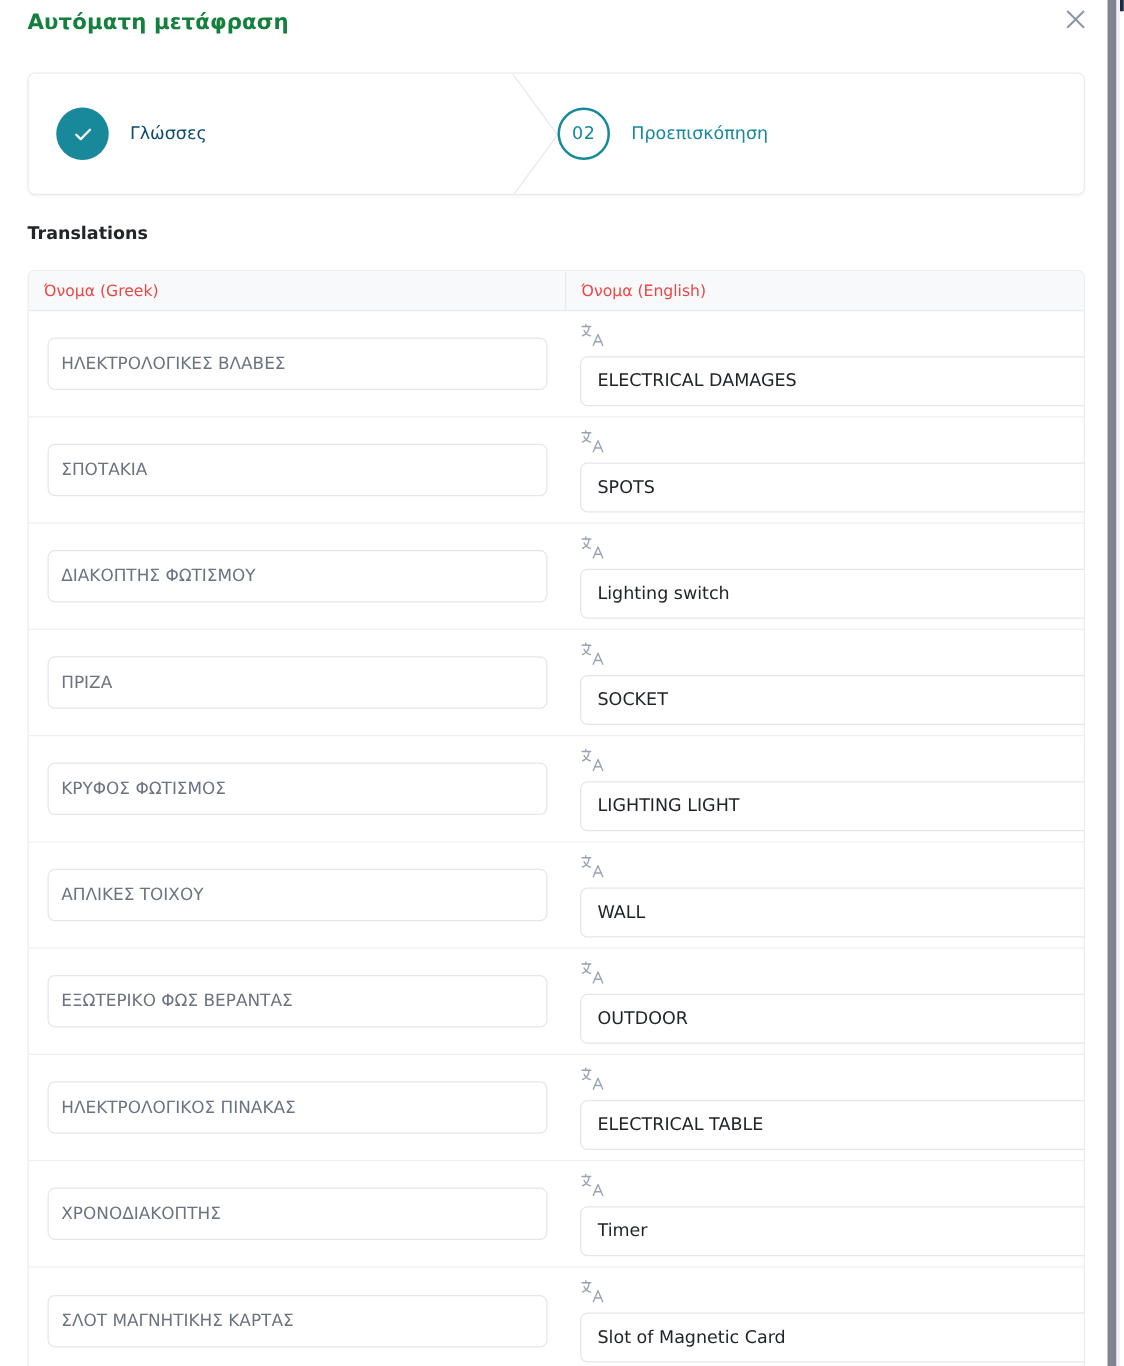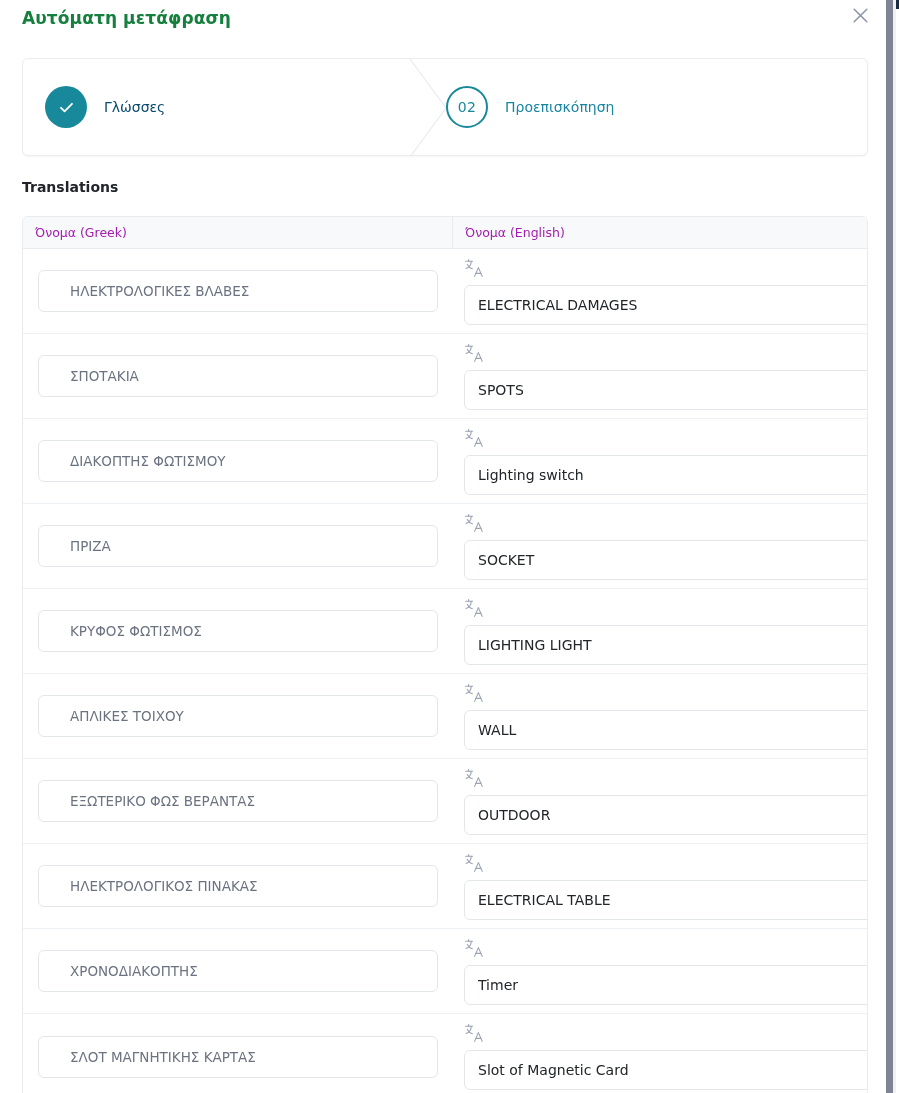--- a/index.html
+++ b/index.html
@@ -163,21 +163,21 @@
   }
 
   #table-head {
     display: flex;
     height: 32px;
     background: #f8f9fb;
     border-bottom: 1px solid #e9ecef;
   }
   .th {
     font-size: 12.5px;
-    color: #a21caf;
+    color: #ef4444;
     display: flex;
     align-items: center;
     padding-left: 12px;
   }
   #th-greek   { width: 430px; border-right: 1px solid #e9ecef; }
   #th-english { flex: 1; }
 
   .row {
     display: flex;
     height: 85px;
@@ -196,21 +196,21 @@
     position: relative;
     padding: 0 22px 0 11px;
   }
 
   .greek-input {
     width: 100%;
     height: 42px;
     border: 1px solid #e3e6eb;
     border-radius: 6px;
     background: #ffffff;
-    padding: 0 31px;
+    padding: 0 10px;
     font-family: "DejaVu Sans", sans-serif;
     font-size: 13.5px;
     color: #6b7280;
     outline: none;
   }
 
   .translate-icon {
     position: absolute;
     left: 11px; top: 9px;
     width: 20px; height: 20px;

